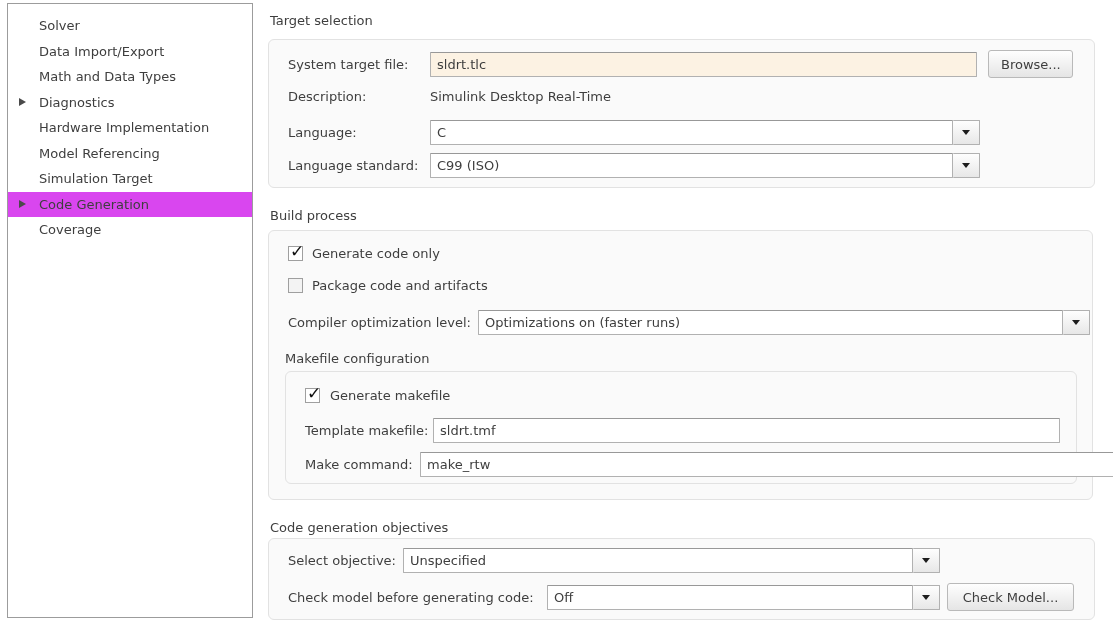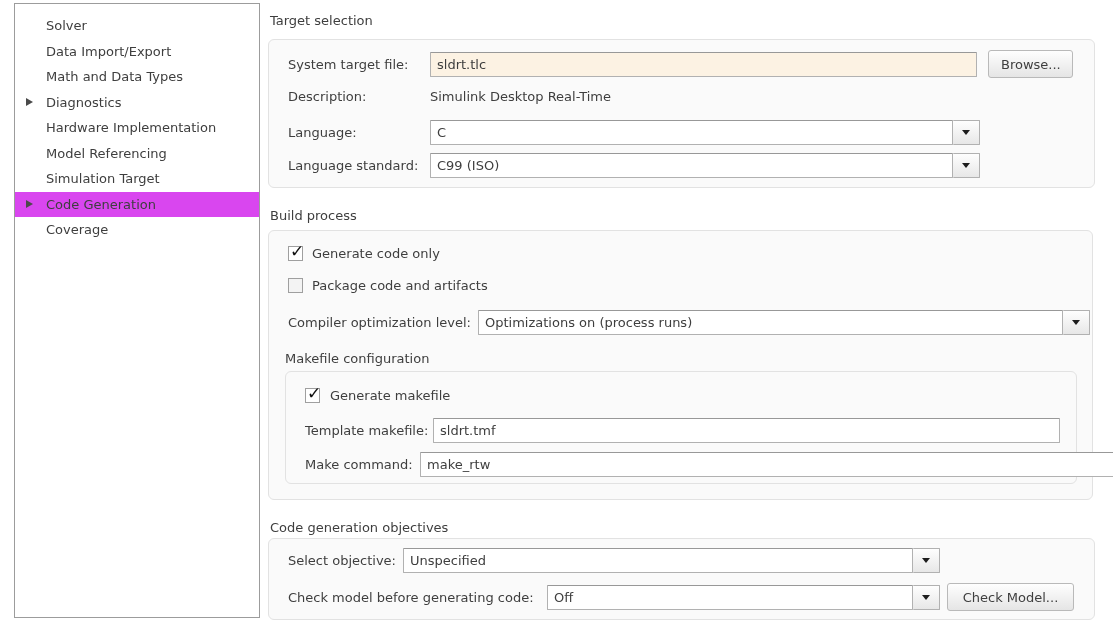--- a/index.html
+++ b/index.html
@@ -3,21 +3,21 @@
 <meta charset="utf-8">
 <style>
   html,body{margin:0;padding:0;}
   body{
     width:1113px;height:623px;position:relative;overflow:hidden;
     background:#ffffff;color:#3e3e3e;
     font-family:"DejaVu Sans","Liberation Sans",sans-serif;font-size:13px;
   }
   
   .sidebar{
-    position:absolute;left:14px;top:3px;width:246px;height:615px;
+    position:absolute;left:7px;top:3px;width:246px;height:615px;
     border:1px solid #9c9c9c;background:#fff;box-sizing:border-box;padding-top:9px;
   }
   .side-item{position:relative;height:25.5px;line-height:25.5px;padding-left:31px;white-space:nowrap;}
   .side-item.selected{background:#d946ef;}
   .expander{
     position:absolute;left:11px;top:50%;margin-top:-4.5px;width:0;height:0;
     border-left:7px solid #4a4a4a;border-top:4.5px solid transparent;border-bottom:4.5px solid transparent;
     visibility:hidden;
   }
   .expander.visible{visibility:visible;}
@@ -131,21 +131,21 @@
 <div class="groupbox" style="left:268px;top:230px;width:825px;height:270px;"></div>
 
 <span class="checkbox checked" style="left:288px;top:246px;"></span>
 <div class="check-label" style="left:312px;top:245px;">Generate code only</div>
 
 <span class="checkbox" style="left:288px;top:278px;"></span>
 <div class="check-label" style="left:312px;top:277px;">Package code and artifacts</div>
 
 <div class="row-label" style="left:288px;top:310px;">Compiler optimization level:</div>
 <div class="combo" style="left:478px;top:310px;width:612px;">
-  <span class="combo-field">Optimizations on (process runs)</span>
+  <span class="combo-field">Optimizations on (faster runs)</span>
   <span class="combo-btn">
       <i class="arrow-down"></i>
     </span>
 </div>
 
 <div class="row-label" style="left:285px;top:346px;">Makefile configuration</div>
 <div class="groupbox" style="left:285px;top:371px;width:792px;height:113px;"></div>
 
 <span class="checkbox checked" style="left:305px;top:388px;"></span>
 <div class="check-label" style="left:330px;top:387px;">Generate makefile</div>

